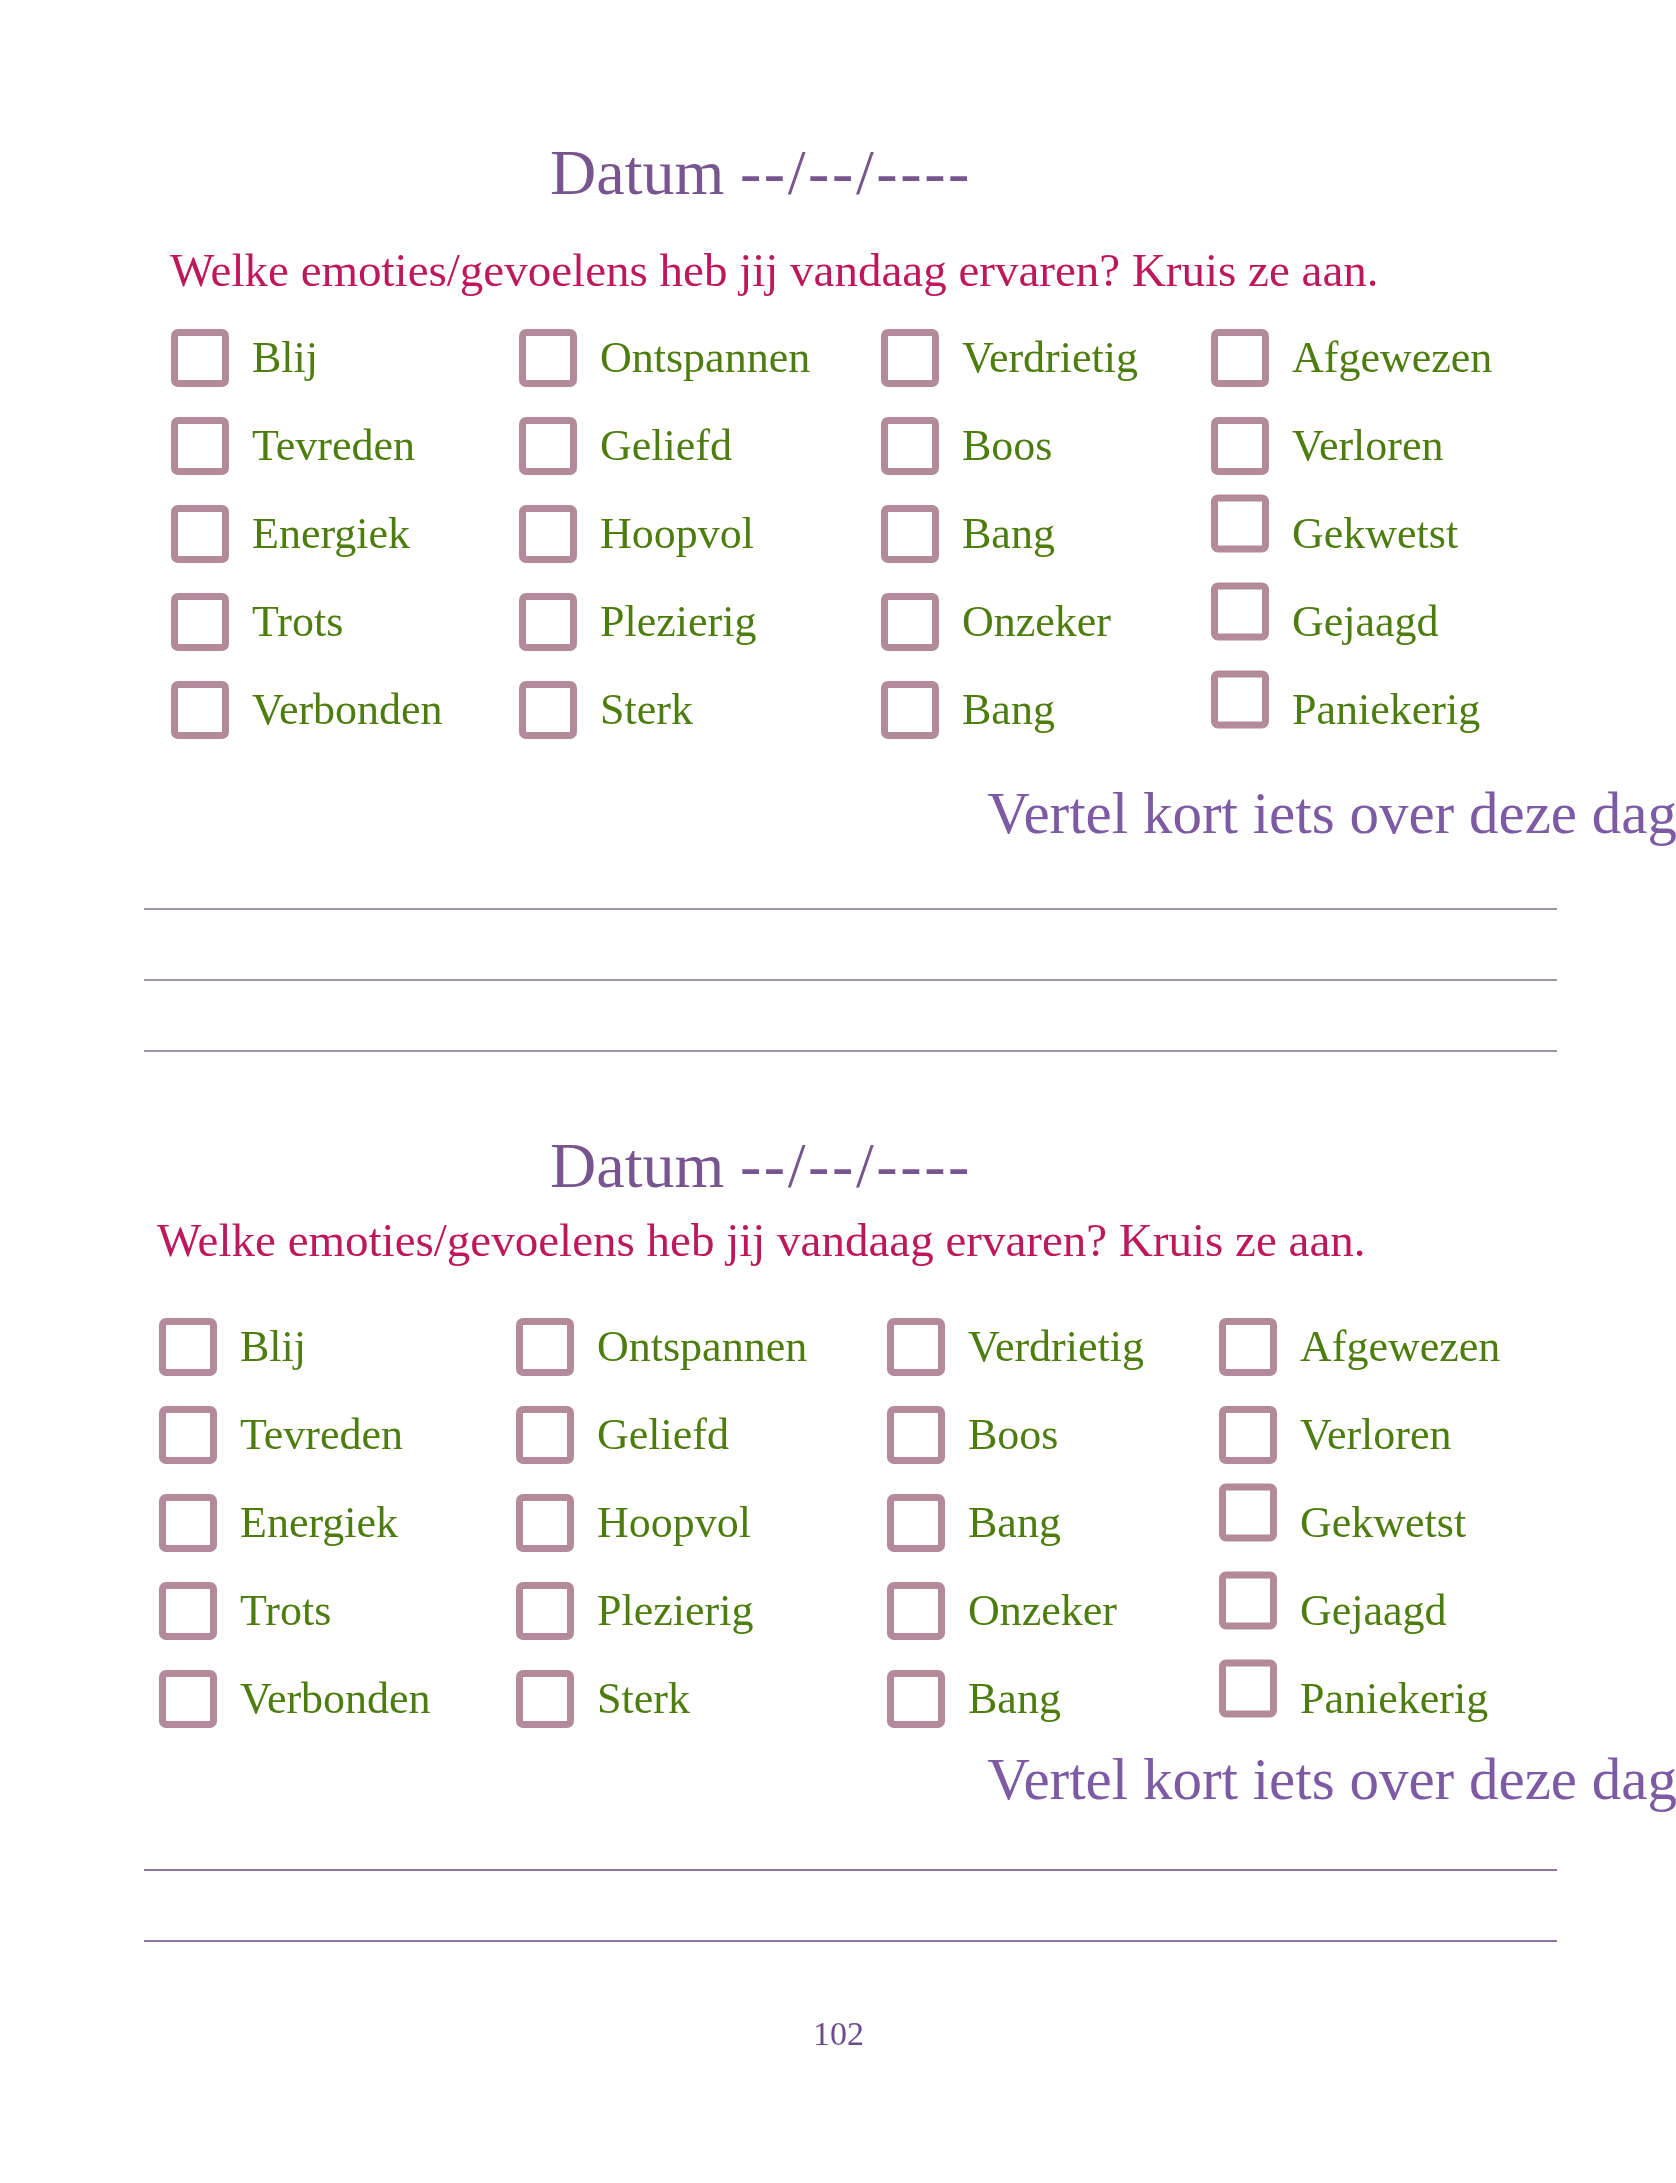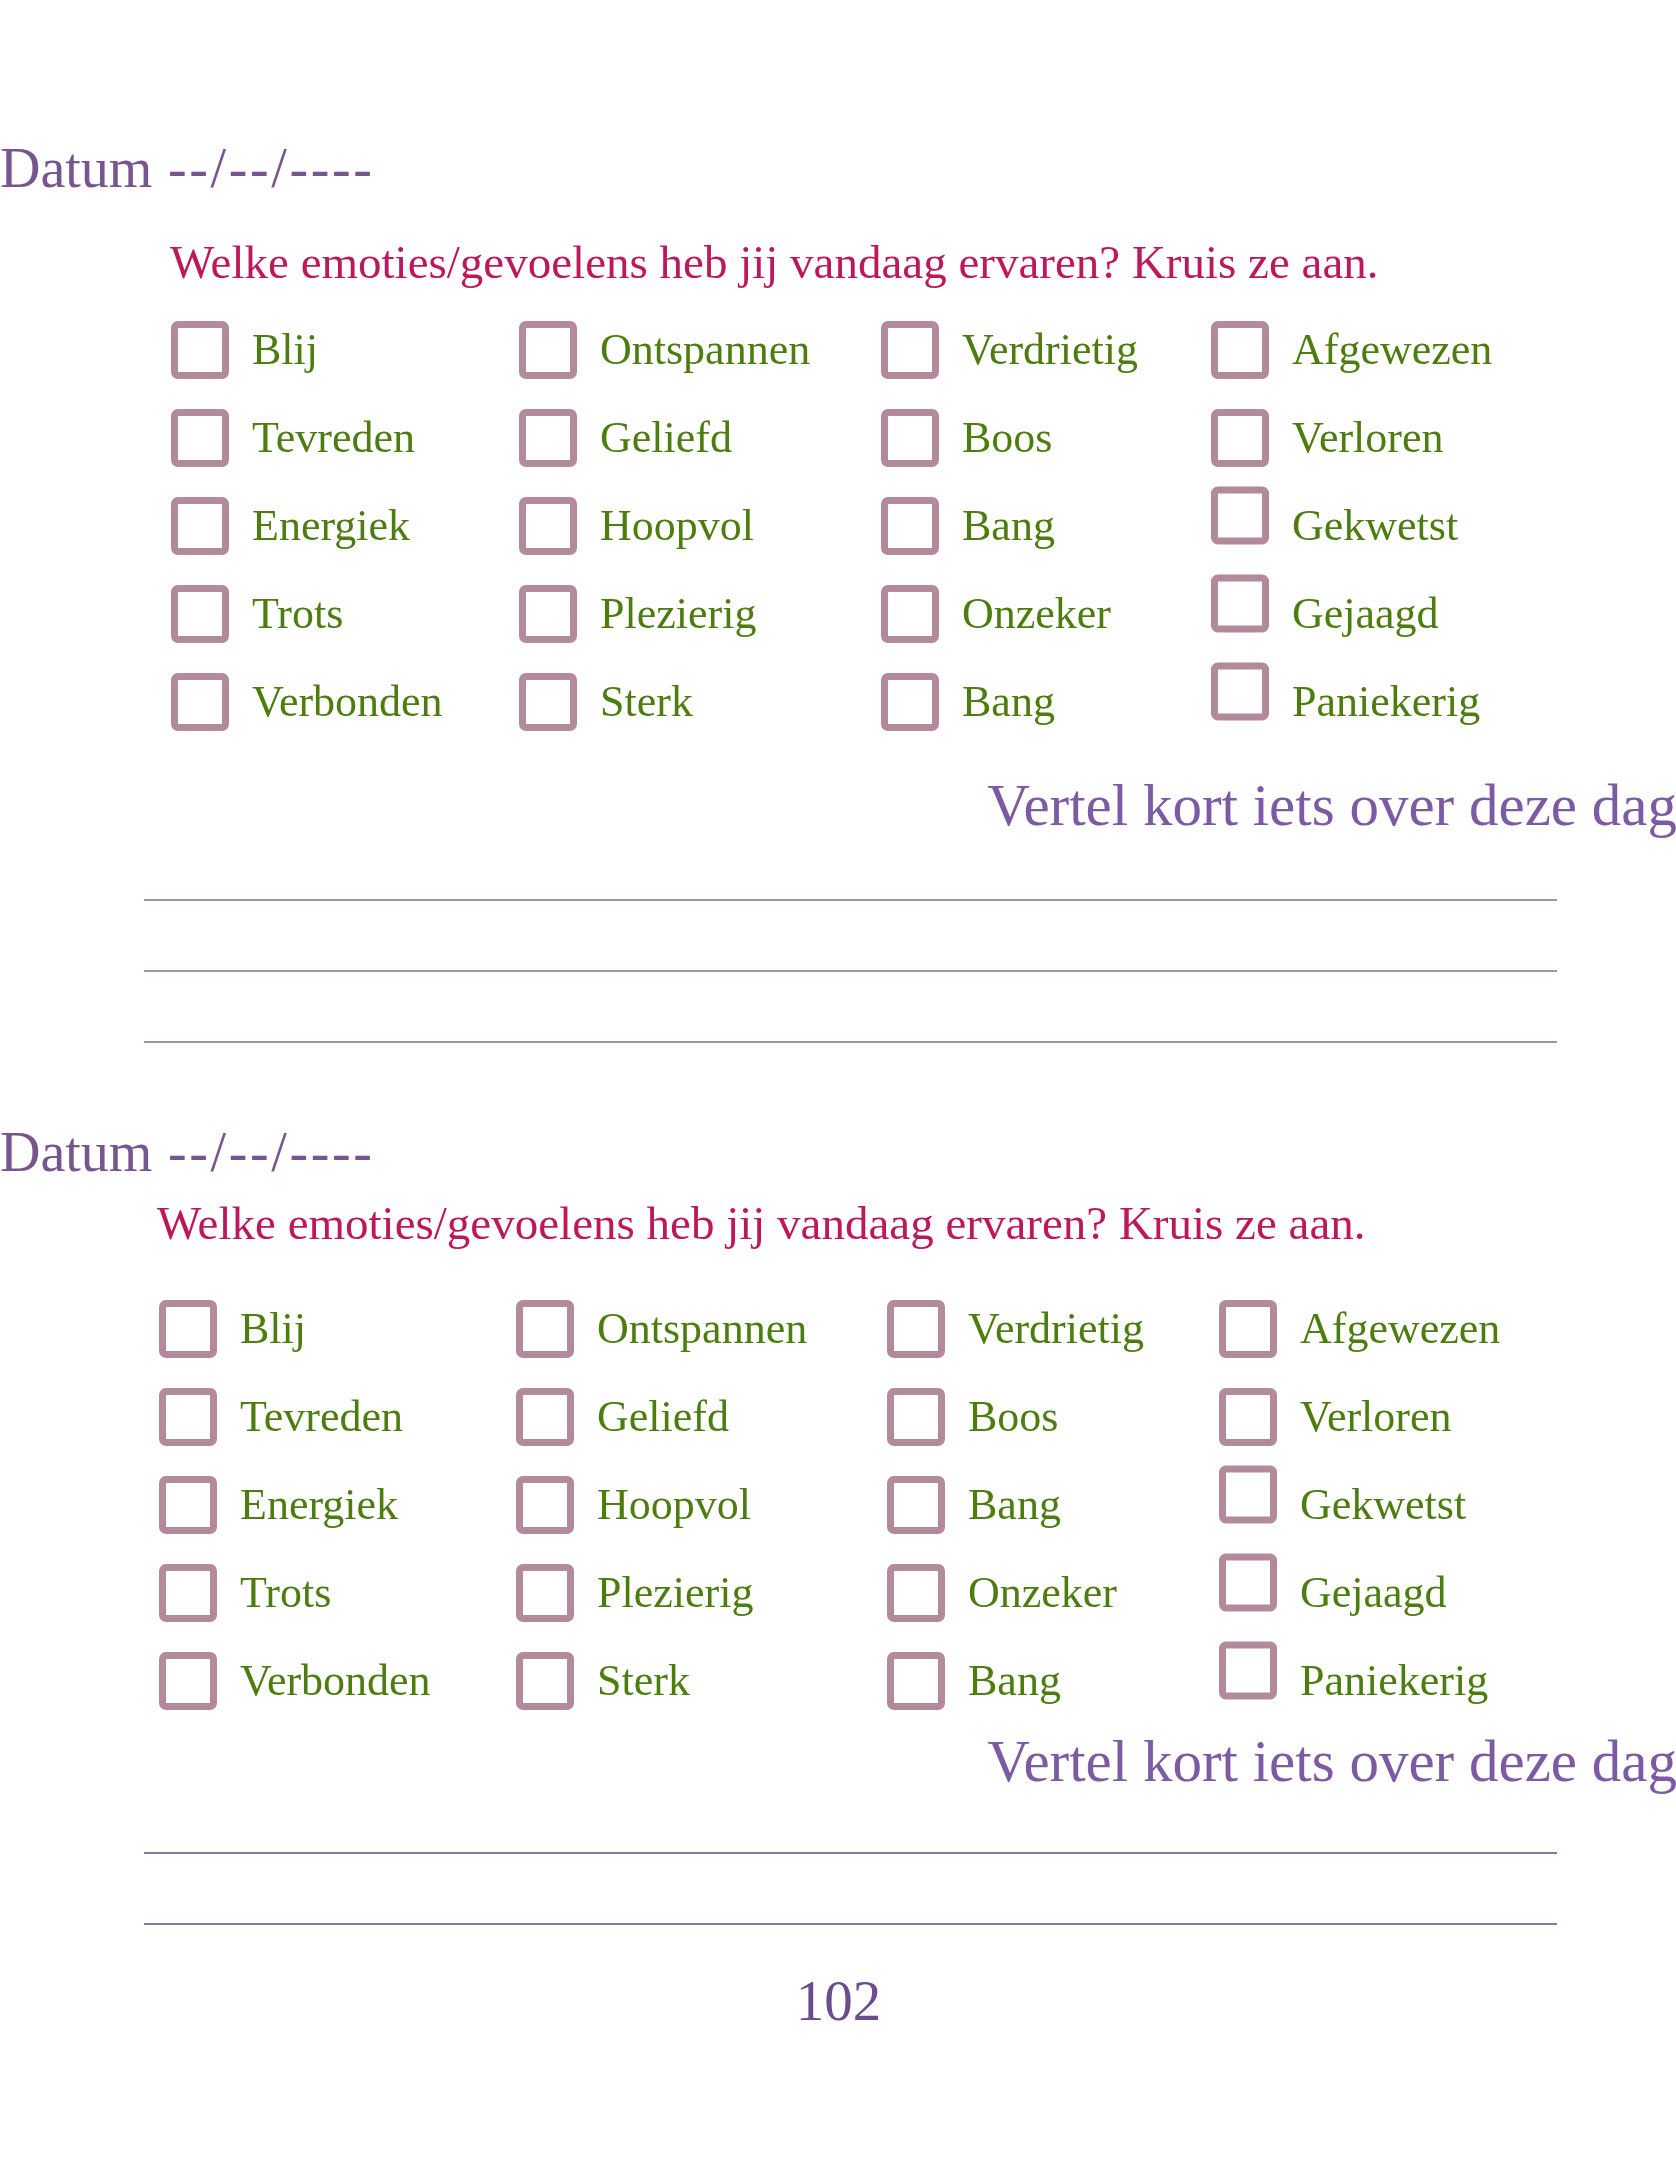--- a/index.html
+++ b/index.html
@@ -7,23 +7,23 @@
     width: 1677px; height: 2184px;
     overflow: hidden;
     font-family: "Liberation Serif", "DejaVu Serif", serif;
     color: #6b4d8e;
   }
   .page { width: 1677px; height: 2184px; position: relative; }
 
   
   .datum {
     padding-top: 138px;
-    text-align: left;
+    text-align: center;
     padding-right: 155px;
-    font-size: 56px;
+    font-size: 64px;
     line-height: 1.1;
     color: #77568f;
     white-space: nowrap;
   }
   .entry-2 .datum { padding-top: 0; margin-top: 79px; }
   .datum-dashes { margin-left: 15.7px; letter-spacing: 2.6px; }
 
   
   .question {
     margin: 34px 0 0 0;
@@ -84,23 +84,23 @@
     margin-left: 144px;
     border-bottom: 2.6px solid #a193a8;
     box-sizing: border-box;
   }
   .lines .write-line:first-child { height: 59px; }
   .entry-2 .write-line { border-bottom-color: #8f73a1; }
   .entry-2 .lines .write-line:first-child { height: 55px; }
 
   
   .page-number {
-    margin-top: 42px;
+    margin-top: 72px;
     text-align: center;
-    font-size: 57px;
+    font-size: 34px;
     line-height: 1.2;
     color: #6b4d8e;
   }
 </style>
 </head>
 <body>
 
 <main class="page">
 
   <section class="entry entry-1">

